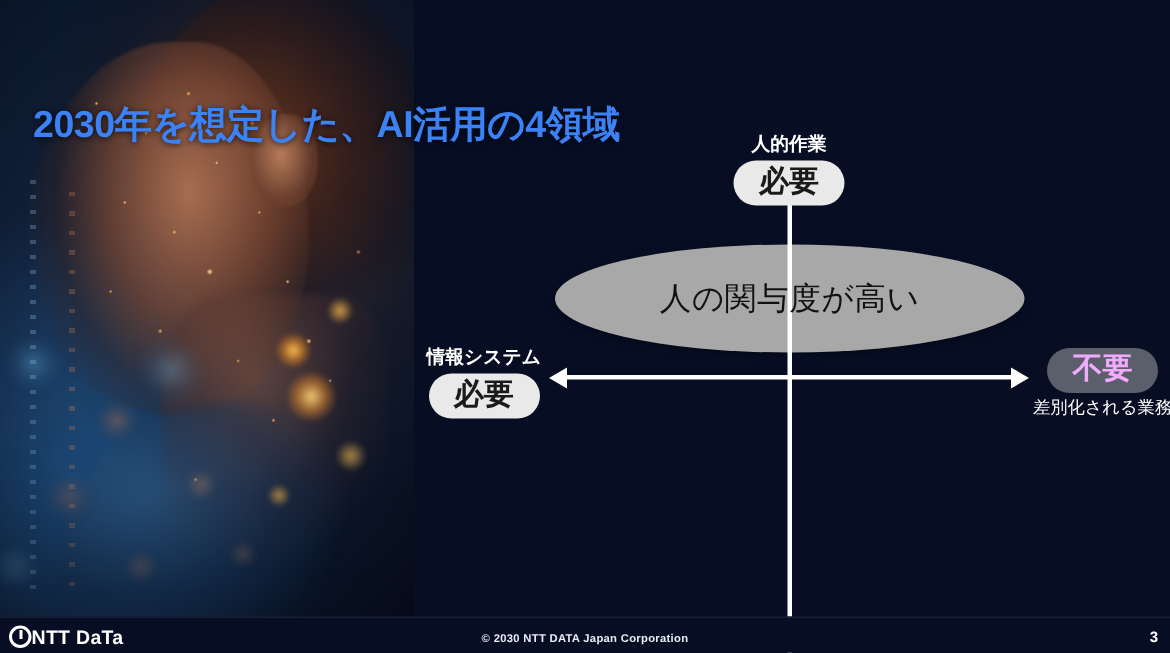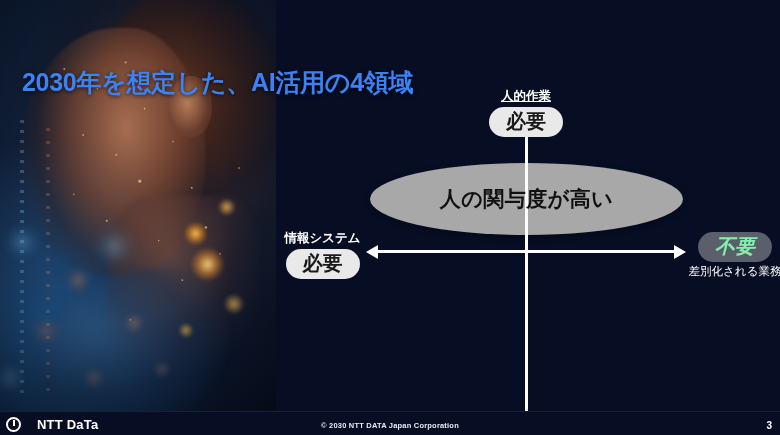--- a/index.html
+++ b/index.html
@@ -197,21 +197,21 @@
   }
   .ellipse {
     position: absolute;
     background: #a8a8a8;
     border-radius: 50%;
     display: flex;
     align-items: center;
     justify-content: center;
     color: #111111;
     font-size: 21px;
-    font-weight: bold;
+    font-weight: normal;
     letter-spacing: 0.5px;
     box-shadow: 0 2px 6px rgba(0,0,0,0.35);
   }
   #ellipse-top {
     left: 90px;
     top: 83px;
     width: 313px;
     height: 72px;
   }
   #ellipse-bottom {
@@ -278,22 +278,21 @@
     font-weight: bold;
     line-height: 1.25;
     white-space: nowrap;
   }
   .pill-light {
     background: #e9e9e9;
     color: #1a1a1a;
   }
   .pill-dark {
     background: #5b5f6b;
-    color: #86efac;
-    font-style: italic;
+    color: #f0abfc;
   }
   .axis-cap {
     position: absolute;
     text-align: center;
     color: #ffffff;
   }
   .cap-title {
     font-size: 12.5px;
     font-weight: bold;
     margin-bottom: 2px;
@@ -301,21 +300,20 @@
   }
   .cap-sub {
     font-size: 11.5px;
     margin-top: 2px;
     white-space: nowrap;
   }
   #cap-top {
     left: 186px;
     top: 8px;
     width: 120px;
-    text-decoration: underline;
   }
   #cap-left {
     left: -10px;
     top: 150px;
     width: 105px;
   }
   #cap-right {
     left: 400px;
     top: 152px;
     width: 110px;
@@ -330,21 +328,21 @@
     height: 23px;
     background: #070e24;
     border-top: 1px solid #16203a;
   }
   #ntt-logo {
     position: absolute;
     left: 6px;
     bottom: 3px;
     display: flex;
     align-items: center;
-    gap: 16px;
+    gap: 0;
   }
   #ntt-logo .mark {
     width: 15px;
     height: 15px;
     border-radius: 50%;
     border: 2px solid #ffffff;
     position: relative;
     box-sizing: border-box;
   }
   #ntt-logo .mark::after {

